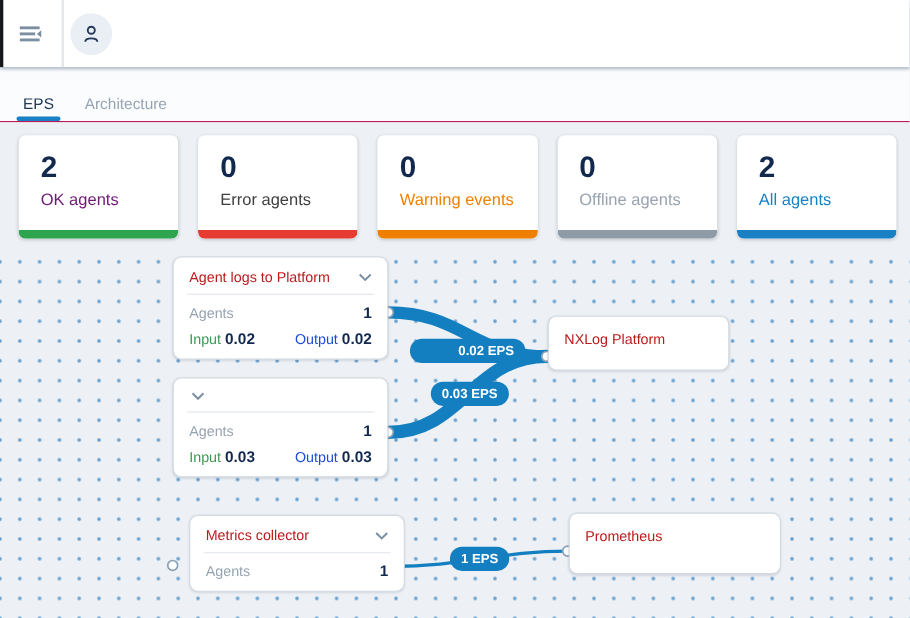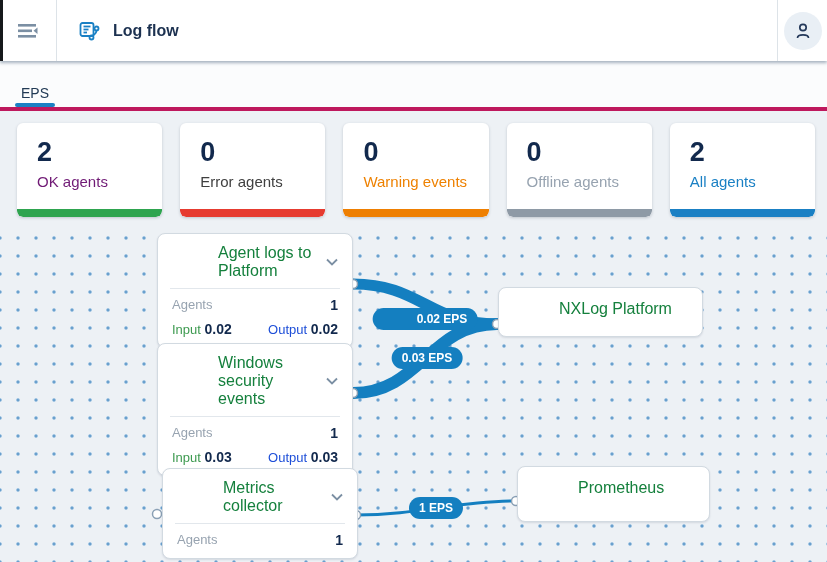--- a/index.html
+++ b/index.html
@@ -41,21 +41,21 @@
     width: 38px; height: 38px; border-radius: 50%;
     background: #e9eff5; border: none; cursor: pointer;
     display: flex; align-items: center; justify-content: center;
   }
 
   
   .tabbar {
     position: relative;
     height: 50px;
     background: #fbfcfd;
-    border-bottom: 4px solid #be185d;
+    border-bottom: 1px solid #be185d;
     display: flex; align-items: stretch;
     padding-left: 7px;
     z-index: 20;
   }
   .tab {
     position: relative;
     margin: 0 14px;
     padding: 17px 0 0 0;
     font-size: 14px;
     color: #96a4b3;
@@ -111,25 +111,25 @@
     border: 1px solid #d2dae1;
     border-radius: 8px;
     box-shadow: 0 1px 2px rgba(30,45,70,0.12);
     cursor: grab;
   }
   .route-node { width: 196px; }
   .node-title-row {
     display: flex; align-items: center; justify-content: space-between;
     padding: 10px 12px 8px 14px;
   }
-  .node-title { font-size: 16px; color: #15803d; margin-left: 46px; }
+  .node-title { font-size: 13px; color: #b91c1c; }
   .chevron-btn { background: none; border: none; cursor: pointer; padding: 2px; display: flex; }
   .node-divider { height: 1px; background: #e2e7ec; margin: 0 12px; }
   .node-row {
-    display: flex; justify-content: space-between;
+    display: flex; align-items: center; justify-content: space-between;
     padding: 8px 14px 0 14px;
     font-size: 13px;
   }
   .node-row:last-child { padding-bottom: 10px; }
   .muted-label { color: #97a3b0; }
   .green-label { color: #3d9a50; }
   .blue-label { color: #1d4ed8; }
   .node-val { font-weight: 700; color: #12294d; font-size: 14px; }
 
   .target-node { padding: 12px 14px; }
@@ -155,48 +155,35 @@
   <button class="menu-btn">
     <span style="display:flex;">
       <svg width="22" height="18" viewBox="0 0 22 18">
         <rect x="1" y="2" width="18" height="2.6" fill="#7b8fa3"></rect>
         <rect x="1" y="7.5" width="14" height="2.6" fill="#7b8fa3"></rect>
         <rect x="1" y="13" width="18" height="2.6" fill="#7b8fa3"></rect>
         <path d="M20.5 5.5 L16.5 8.8 L20.5 12.1 Z" fill="#7b8fa3"></path>
       </svg>
     </span>
   </button>
-  <div class="title-wrap">
-    <span style="display:flex;">
-      <svg width="22" height="22" viewBox="0 0 22 22" fill="none" stroke="#1a80c4" stroke-width="1.8">
-        <rect x="1.5" y="3" width="13" height="13" rx="2"></rect>
-        <line x1="4.5" y1="6.5" x2="11.5" y2="6.5"></line>
-        <line x1="4.5" y1="9.5" x2="9.5" y2="9.5"></line>
-        <line x1="4.5" y1="12.5" x2="8" y2="12.5"></line>
-        <circle cx="17.5" cy="8.5" r="2"></circle>
-        <circle cx="12.5" cy="17.5" r="2"></circle>
-        <path d="M17.5 10.5 C17.5 14 14.5 14.5 14 16"></path>
-      </svg>
-    </span>
-    <span class="page-title">Log flow</span>
-  </div>
   <div class="user-area">
     <button class="avatar-btn">
       <span style="display:flex;">
         <svg width="20" height="20" viewBox="0 0 20 20" fill="none" stroke="#24395a" stroke-width="1.7">
           <circle cx="10" cy="6.5" r="3.2"></circle>
           <path d="M4.5 17 C4.5 12.8 15.5 12.8 15.5 17"></path>
         </svg>
       </span>
     </button>
   </div>
 </div>
 
 <div class="tabbar">
   <button class="tab active">EPS</button>
+  <button class="tab">Architecture</button>
 </div>
 
 <div class="stats-row">
   <div class="stat-card">
     <div class="stat-value">2</div>
     <div class="stat-label" style="color: #701a75;">OK agents</div>
     <div class="stat-bar" style="background: rgb(46, 164, 79);"></div>
   </div>
   <div class="stat-card">
     <div class="stat-value">0</div>
@@ -251,55 +238,54 @@
       <span class="node-val">1</span>
     </div>
     <div class="node-row">
       <span><span class="green-label">Input</span> <span class="node-val">0.02</span></span>
       <span><span class="blue-label">Output</span> <span class="node-val">0.02</span></span>
     </div>
   </div>
 
   <div class="flow-node route-node" style="left:157px; top:121px;">
     <div class="node-title-row">
-      <span class="node-title">Windows security events</span>
       <button class="chevron-btn">
         <svg width="12" height="8" viewBox="0 0 12 8" fill="none" stroke="#7b8fa3" stroke-width="1.8">
             <path d="M1 1.5 L6 6.5 L11 1.5"></path>
           </svg>
       </button>
     </div>
     <div class="node-divider"></div>
     <div class="node-row">
       <span class="muted-label">Agents</span>
       <span class="node-val">1</span>
     </div>
     <div class="node-row">
       <span><span class="green-label">Input</span> <span class="node-val">0.03</span></span>
       <span><span class="blue-label">Output</span> <span class="node-val">0.03</span></span>
     </div>
   </div>
 
-  <div class="flow-node route-node" style="left:162px; top:246px;">
+  <div class="flow-node route-node" style="left:172px; top:246px;">
     <div class="node-title-row">
       <span class="node-title">Metrics collector</span>
       <button class="chevron-btn">
         <svg width="12" height="8" viewBox="0 0 12 8" fill="none" stroke="#7b8fa3" stroke-width="1.8">
             <path d="M1 1.5 L6 6.5 L11 1.5"></path>
           </svg>
       </button>
     </div>
     <div class="node-divider"></div>
     <div class="node-row">
       <span class="muted-label">Agents</span>
       <span class="node-val">1</span>
     </div>
   </div>
 
-  <div class="flow-node target-node" style="left:498px; top:65px; width:205px; height:50px;">
+  <div class="flow-node target-node" style="left:498px; top:65px; width:165px; height:50px;">
     <span class="node-title">NXLog Platform</span>
   </div>
   <div class="flow-node target-node" style="left:517px; top:244px; width:193px; height:56px;">
     <span class="node-title">Prometheus</span>
   </div>
 
   <div class="edge-badge" style="left:425px; top:97px;padding-left:44px;">0.02 EPS</div>
   <div class="edge-badge" style="left:427px; top:136px;">0.03 EPS</div>
   <div class="edge-badge" style="left:436px; top:286px;">1 EPS</div>
 

